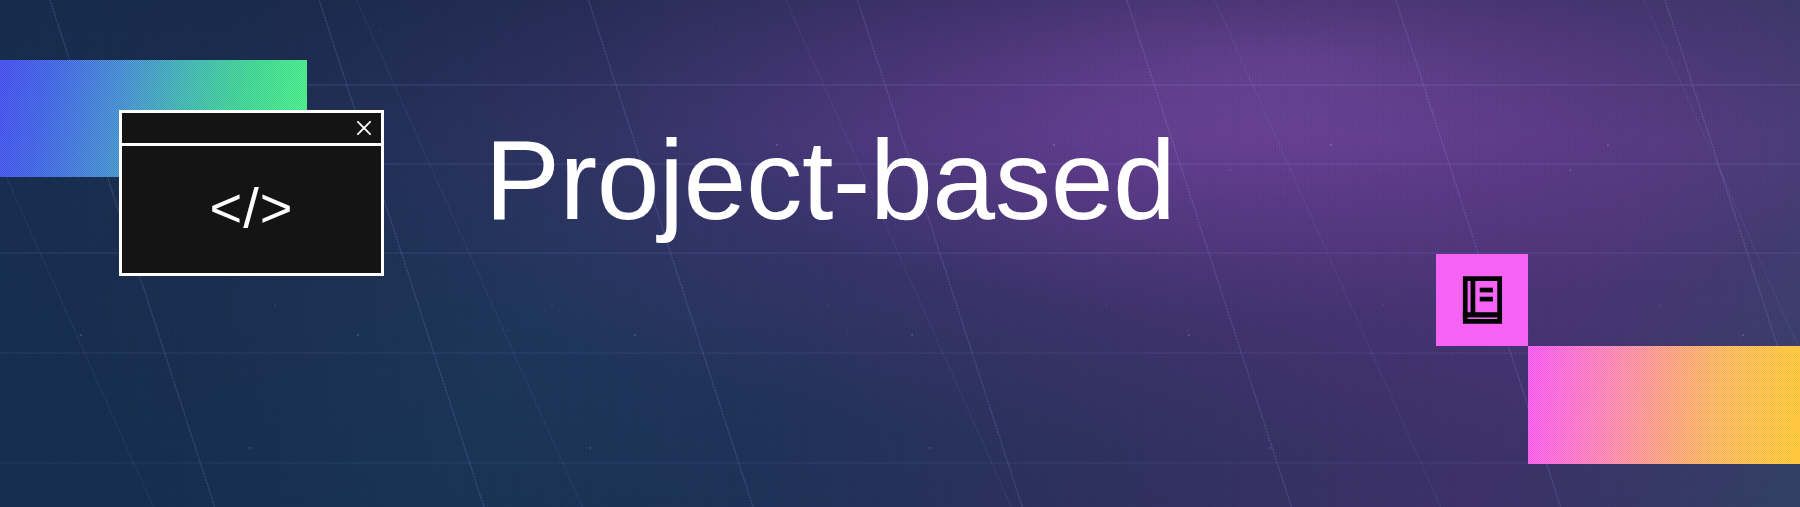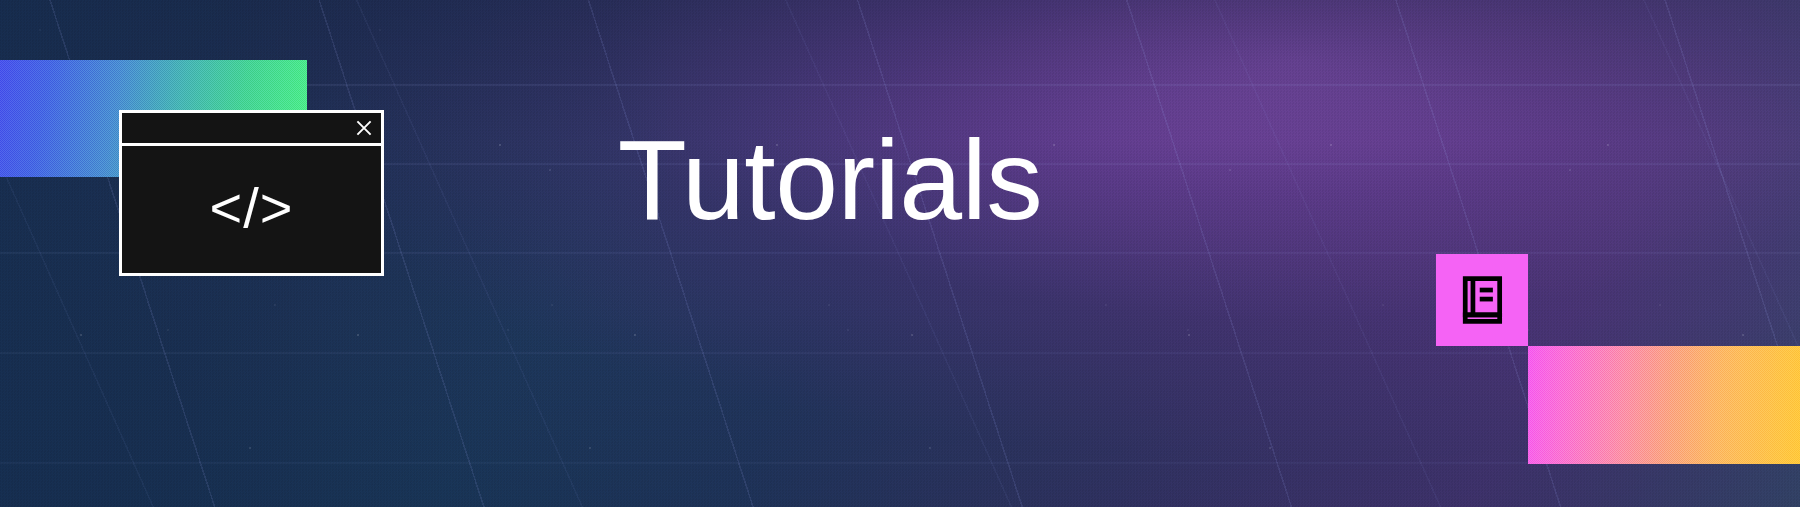--- a/index.html
+++ b/index.html
@@ -294,21 +294,21 @@
           <path d="M2.4 2.4 L15.6 15.6 M15.6 2.4 L2.4 15.6" stroke="#ffffff" stroke-width="1.9" stroke-linecap="butt" fill="none"></path>
         </svg>
       </span>
     </div>
     <div class="cw-body">
       <span class="cw-glyph">&lt;/&gt;</span>
     </div>
   </div>
 
   <div class="headline">
-    <span class="line">Tutorials</span>
+    <span class="line">Project-based</span>
   </div>
 
   <div class="book-tile">
     <svg width="58" height="58" viewBox="0 0 64 64" aria-hidden="true">
       <g fill="none" stroke="#000000" stroke-width="5.2" stroke-linejoin="miter" stroke-linecap="butt">
         <path d="M13.5 8.5 h38 v40 h-38 z"></path>
         <path d="M22 8.5 v40"></path>
         <path d="M13.5 48.5 h38 v7 h-38 z"></path>
         <path d="M29.5 21 h14.5"></path>
         <path d="M29.5 31 h14.5"></path>

